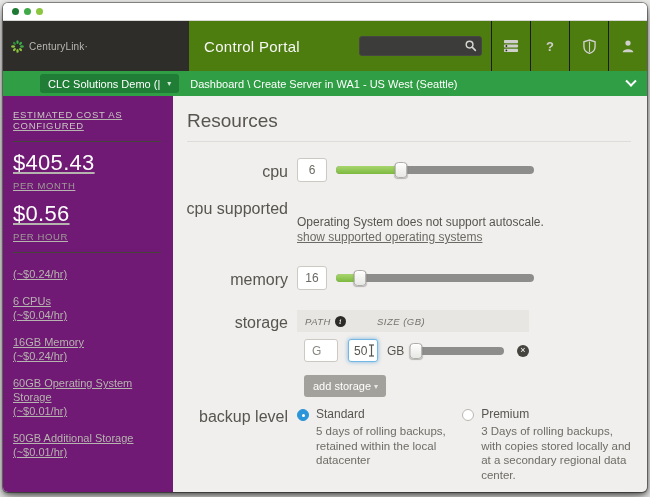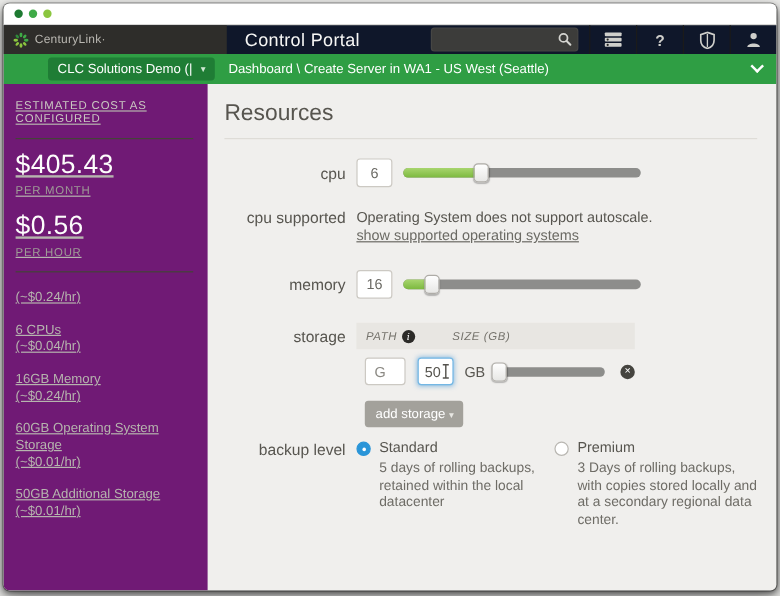--- a/index.html
+++ b/index.html
@@ -12,21 +12,21 @@
   .window {
     position:absolute; left:3px; top:3px; width:644px; height:489px;
     border-radius:5px; overflow:hidden; background:#f0efed;
     box-shadow:0 2px 5px rgba(0,0,0,.55), 0 7px 16px rgba(0,0,0,.4), 0 0 0 1px rgba(0,0,0,.35);
     display:flex; flex-direction:column;
   }
   
   .titlebar { height:18px; background:#fff; flex:none; display:flex; align-items:center; padding-left:9px; gap:5px; border-bottom:1px solid #d8d8d6;}
   .dot { width:7px; height:7px; border-radius:50%; cursor:pointer;}
   
-  .header { height:24px; background:#0f172a; flex:none; display:flex; align-items:stretch; }
+  .header { height:50px; background:#4d7c0f; flex:none; display:flex; align-items:stretch; }
   .logo-panel { width:186px; flex:none; background:#2e2d2a; display:flex; align-items:center; padding-left:8px; gap:5px; }
   .brand-text { font-size:10px; color:#b9b7b1; letter-spacing:.2px; }
   .app-title { font-size:15px; color:#f7f7f5; display:flex; align-items:center; padding-left:15px; letter-spacing:.3px; }
   .search-wrap { margin-left:auto; align-self:center; position:relative; margin-right:9px; }
   .search-input { width:123px; height:20px; background:#3c3c3a; border:1px solid #464644; border-radius:3px; color:#ddd; padding:0 22px 0 8px; font-size:11px; outline:none; }
   .search-icon { position:absolute; right:5px; top:3px; pointer-events:none; }
   .icon-cell { width:39px; flex:none; border-left:1px solid #1b1b1a; display:flex; align-items:center; justify-content:center; cursor:pointer; }
   .help-glyph { font-size:13px; font-weight:bold; color:#cfcfcb; }
   
   .greenbar { height:25px; background:#2f9e44; flex:none; display:flex; align-items:center; padding:0 12px 0 9px; }
@@ -39,27 +39,27 @@
   .sidebar { width:170px; flex:none; background:#701a75; color:#b6b4ae; padding:13px 12px 0 10px;text-decoration:underline; }
   .sb-header { font-size:9.5px; letter-spacing:.7px; color:#c9c7c1; }
   .sb-div { border-top:1px solid #454339; margin:10px 0 8px 0; }
   .sb-amount { font-size:22px; color:#fdfdfc; font-weight:400; letter-spacing:.3px; }
   .sb-per { font-size:9.5px; color:#9e9c96; letter-spacing:.6px; margin:4px 0 10px 0; }
   .sb-item { font-size:11px; line-height:14px; margin-bottom:13px; color:#b6b4ae; }
   .main { flex:1; padding:14px 16px 0 10px; color:#57554f; position:relative; overflow:hidden; }
   .section-title { font-size:19px; font-weight:400; color:#57554f; margin-left:4px; }
   .section-div { border:none; border-top:1px solid #dedcd7; margin:9px 0 0 4px; }
   .frow { display:flex; margin-top:16px; }
-  .flabel { width:114px; flex:none; text-align:right; padding-right:9px; font-size:13px; color:#57554f; padding-top:5px; }
+  .flabel { width:114px; flex:none; text-align:right; padding-right:9px; font-size:16px; color:#57554f; padding-top:5px; }
   .fcontrol { flex:1; display:flex; align-items:center; }
   .num-input { width:30px; height:24px; border:1px solid #ccc9c3; border-radius:3px; text-align:center; font-size:12px; color:#6b6a64; background:#fff; outline:none; }
   .slider { position:relative; width:198px; height:8px; background:#8d8d8b; border-radius:4px; margin-left:9px; cursor:pointer; }
   .slider-fill { position:absolute; left:0; top:0; height:8px; background:linear-gradient(#a8d56e,#7cb93f); border-radius:4px 0 0 4px; }
   .slider-handle { position:absolute; top:-4px; width:13px; height:16px; background:linear-gradient(#fefefe,#e7e7e5); border:1px solid #aeaca7; border-radius:4px; transform:translateX(-50%); box-shadow:0 1px 1px rgba(0,0,0,.25); cursor:grab; }
-  .autoscale-msg { font-size:12px; color:#57554f; line-height:15px; padding-top:5px; }
+  .autoscale-msg { font-size:12px; color:#57554f; line-height:15px; padding-top:5px;margin-top:15px; }
   .autoscale-link { color:#6b6a64; text-decoration:underline; cursor:pointer; }
   .storage-table { width:232px; }
   .storage-head { background:#e8e6e2; height:22px; display:flex; align-items:center; font-size:9.5px; letter-spacing:.5px; color:#75736c;font-style:italic; }
   .path-h { margin-left:8px; display:flex; align-items:center; gap:4px; }
   .size-h { margin-left:31px; }
   .info-icon { width:11px; height:11px; border-radius:50%; background:#2c2b28; color:#fff; font-size:8px; font-family:"DejaVu Serif", serif; display:inline-flex; align-items:center; justify-content:center; cursor:pointer; }
   .storage-row { display:flex; align-items:center; margin-top:7px; }
   .path-input { width:34px; height:23px; border:1px solid #ccc9c3; border-radius:3px; font-size:12px; color:#8a8882; background:#fff; padding-left:7px; outline:none; margin-left:7px; }
   .size-input-wrap { position:relative; margin-left:10px; }
   .size-input { width:30px; height:23px; border:1px solid #74b7e4; border-radius:3px; font-size:12px; color:#57554f; background:#fff; padding-left:5px; outline:none; box-shadow:0 0 4px rgba(66,150,215,.65); }

